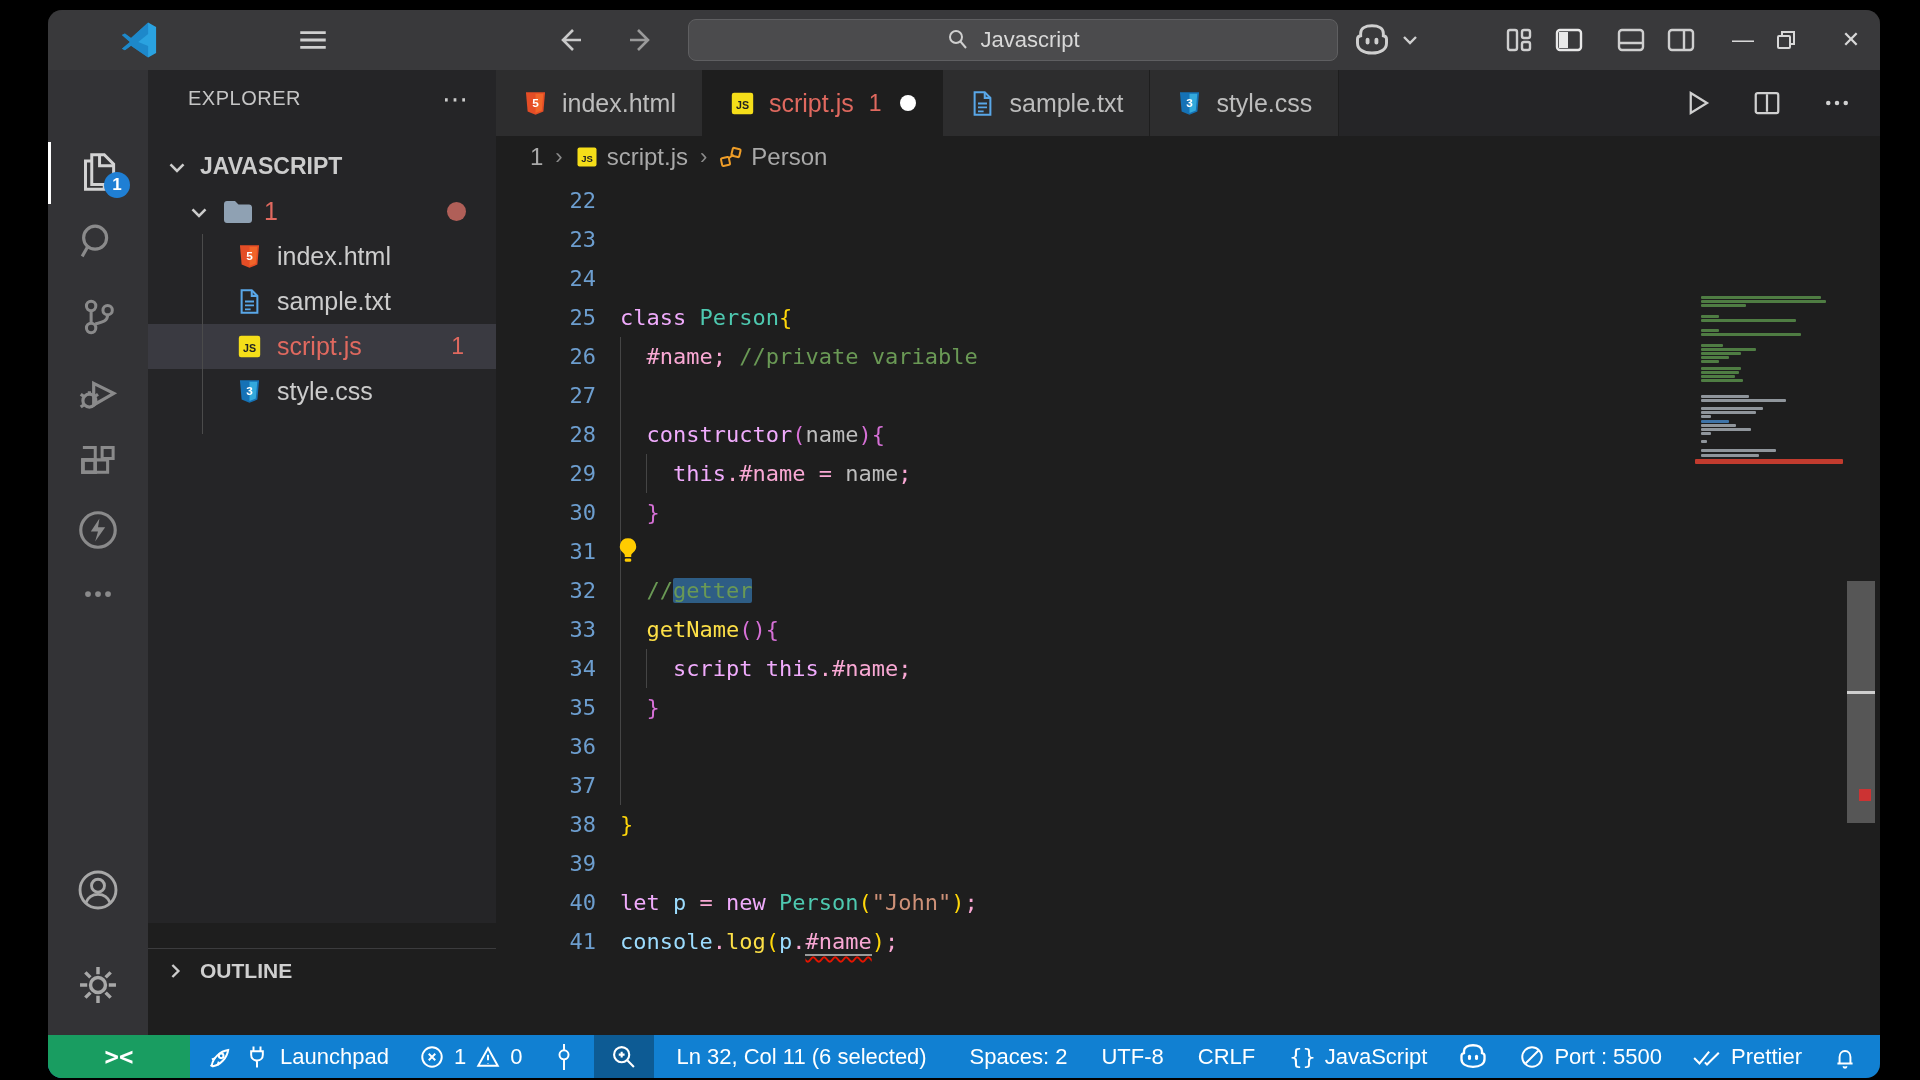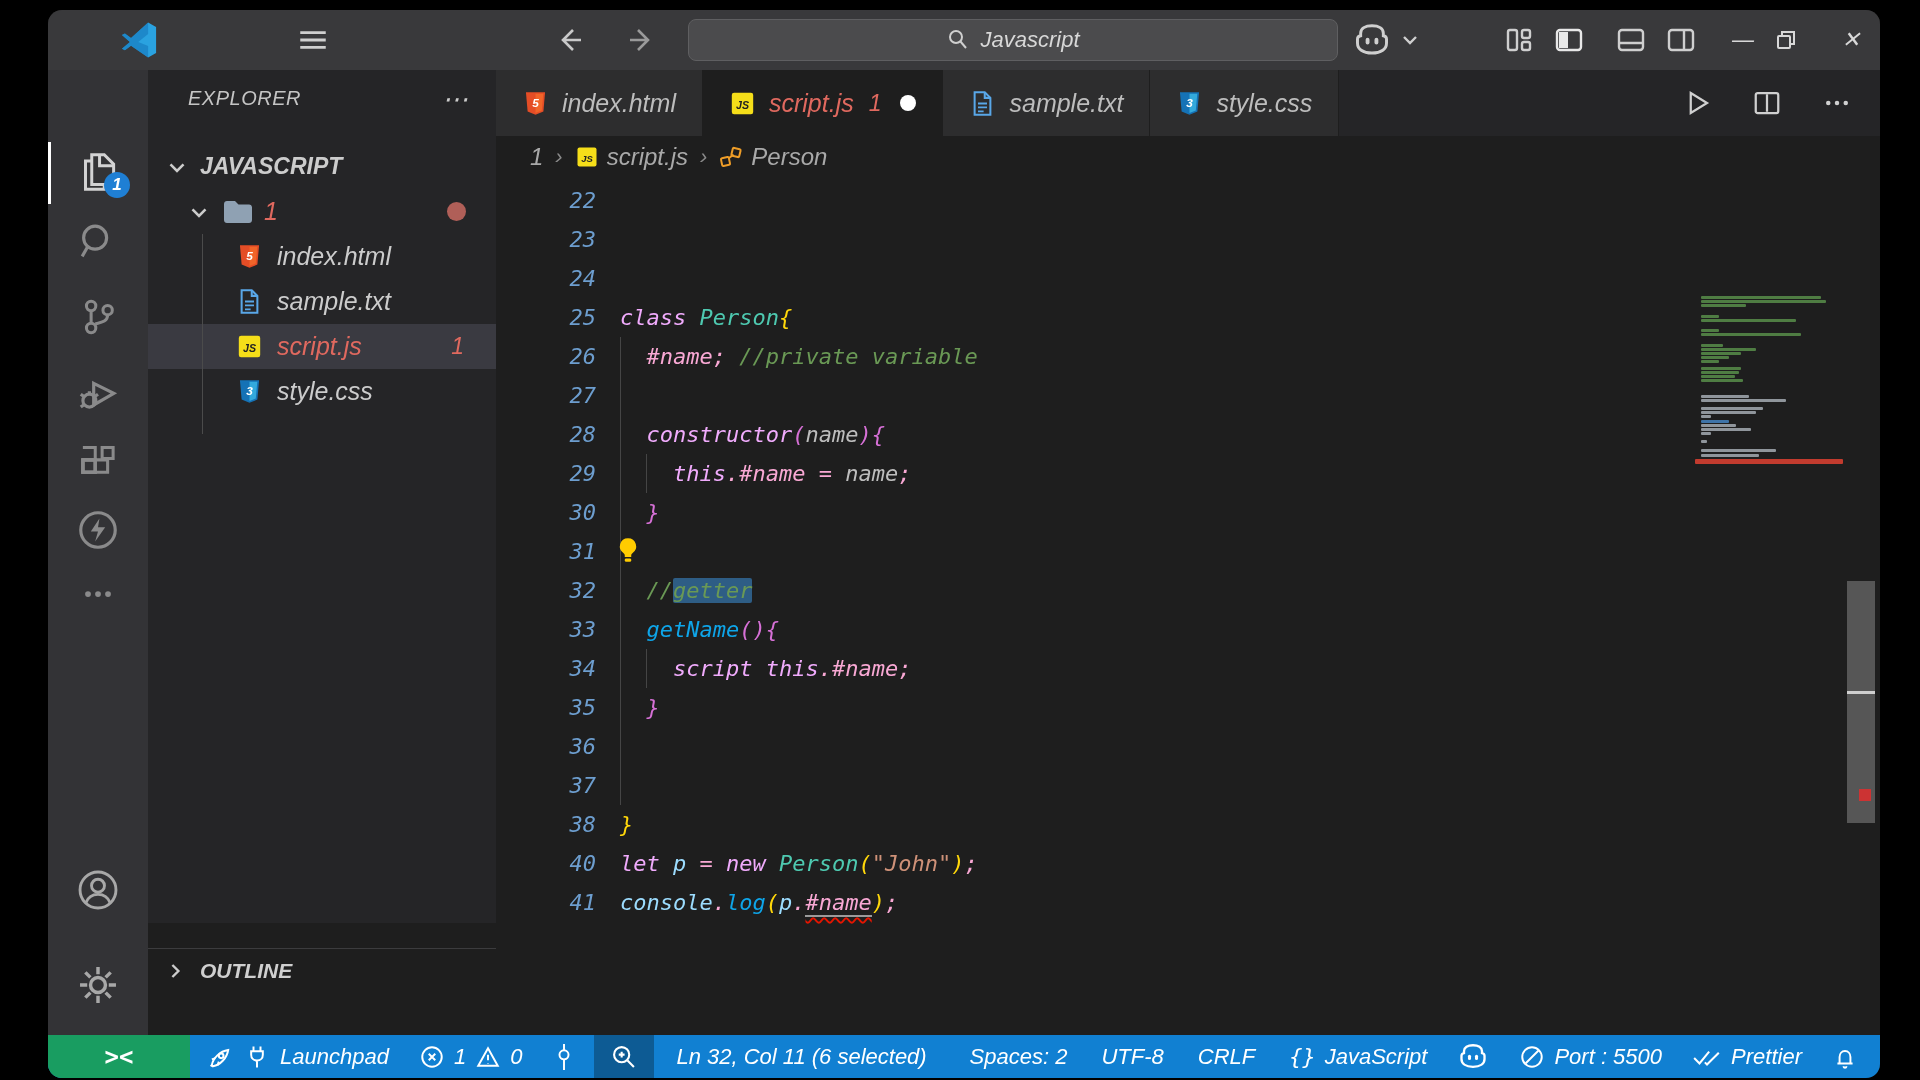--- a/index.html
+++ b/index.html
@@ -1,18 +1,18 @@
 <!DOCTYPE html>
 <html><head>
 <meta charset="utf-8">
 <style>
   html,body{margin:0;padding:0;background:#000;width:1920px;height:1080px;overflow:hidden;
     font-family:"Liberation Sans",sans-serif;-webkit-font-smoothing:antialiased;}
   .window{position:absolute;left:48px;top:10px;width:1832px;height:1068px;background:#1e1e1e;
-    border-radius:14px;overflow:hidden;font-style:italic;}
+    border-radius:14px;overflow:hidden;}
   
   .titlebar{position:absolute;left:0;top:0;width:100%;height:60px;background:#39393b;}
   .tb-abs{position:absolute;top:0;height:60px;display:flex;align-items:center;color:#cfcfcf;}
   .searchbox{position:absolute;left:640px;top:9px;width:648px;height:40px;background:#4b4b4d;
     border:1px solid #5f5f61;border-radius:8px;display:flex;align-items:center;justify-content:center;
     color:#d8d8d8;font-size:22px;gap:10px;}
   .winbtn{width:46px;justify-content:center;font-size:22px;color:#d8d8d8;}
   
   .activitybar{position:absolute;left:0;top:60px;width:100px;height:965px;background:#333336;}
   .ab-item{position:absolute;left:0;width:100px;height:64px;display:flex;align-items:center;justify-content:center;}
@@ -51,21 +51,21 @@
   .ed-actions{position:absolute;right:28px;top:0;height:66px;display:flex;align-items:center;gap:40px;color:#d0d0d0;}
   .breadcrumb{position:absolute;left:0;top:66px;right:0;height:42px;display:flex;align-items:center;
     padding-left:34px;gap:12px;font-size:24px;color:#a9a9a9;background:#1e1e1e;}
   .crumb-sep{color:#8a8a8a;font-size:22px;}
   
   .code{position:absolute;left:0;top:108px;right:0;bottom:0;padding-top:3px;}
   .cl{display:flex;height:39px;line-height:39px;font-family:"DejaVu Sans Mono",monospace;font-size:22px;}
   .ln{width:100px;text-align:right;color:#6d9ecf;flex:none;}
   .lt{padding-left:24px;white-space:pre;color:#d4d4d4;}
   .kw{color:#f0abfc}.cls{color:#4EC9B0}.b1{color:#FFD70A}.pk{color:#D670D6}.cm{color:#6A9955}
-  .str{color:#CE9178}.wh{color:#f9a8d4}.pm{color:#bdbdbd}.pb{color:#9CDCFE}.fn{color:#0ea5e9}.pl{color:#d4d4d4}
+  .str{color:#CE9178}.wh{color:#f9a8d4}.pm{color:#bdbdbd}.pb{color:#9CDCFE}.fn{color:#fde047}.pl{color:#d4d4d4}
   .sel{background:#2e5d85;border-radius:2px;}
   .err{border-bottom:2px solid #9a9a9a;text-decoration:underline wavy #e51400 2px;text-underline-offset:7px;}
   .iguide{position:absolute;width:1px;background:#454545;}
   .bulb{position:absolute;left:118px;}
   
   .minimap{position:absolute;left:1199px;top:115px;width:148px;height:260px;}
   .mm-line{position:absolute;height:3px;border-radius:1px;}
   .scrollbar{position:absolute;left:1349px;top:0;width:33px;height:100%;}
   .sb-thumb{position:absolute;left:2px;top:403px;width:28px;height:242px;background:#565656;}
   .sb-mark{position:absolute;left:2px;top:513px;width:28px;height:3px;background:#cfcfcf;}
@@ -448,20 +448,24 @@
           </div>
           <div class="cl">
             <span class="ln">37</span>
             <span class="lt"></span>
           </div>
           <div class="cl">
             <span class="ln">38</span>
             <span class="lt"><span class="b1">}</span></span>
           </div>
           <div class="cl">
+            <span class="ln">39</span>
+            <span class="lt"></span>
+          </div>
+          <div class="cl">
             <span class="ln">40</span>
             <span class="lt"><span class="kw">let </span><span class="pb">p</span><span class="wh"> = </span><span class="kw">new </span><span class="cls">Person</span><span class="b1">(</span><span class="str">"John"</span><span class="b1">)</span><span class="wh">;</span></span>
           </div>
           <div class="cl">
             <span class="ln">41</span>
             <span class="lt"><span class="pb">console</span><span class="wh">.</span><span class="fn">log</span><span class="b1">(</span><span class="pb">p</span><span class="wh">.</span><span class="wh err">#name</span><span class="b1">)</span><span class="wh">;</span></span>
           </div>
         </div>
       <div id="guides">
           <div class="iguide" style="left: 124px; top: 159px; height: 468px;"></div>

